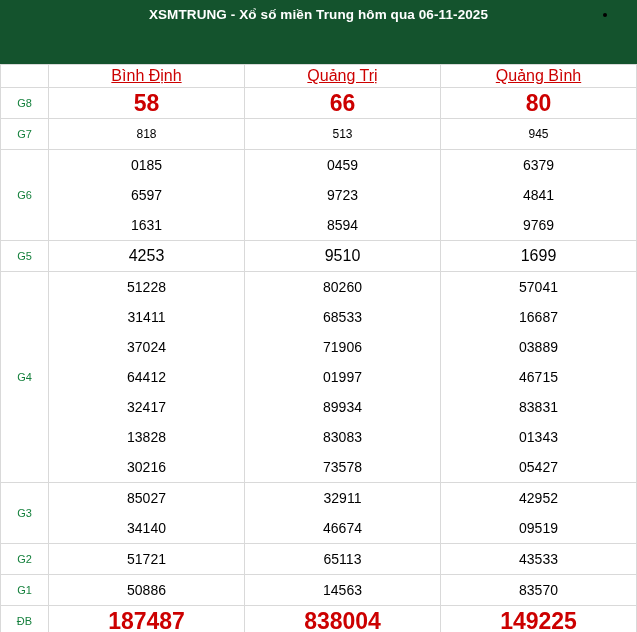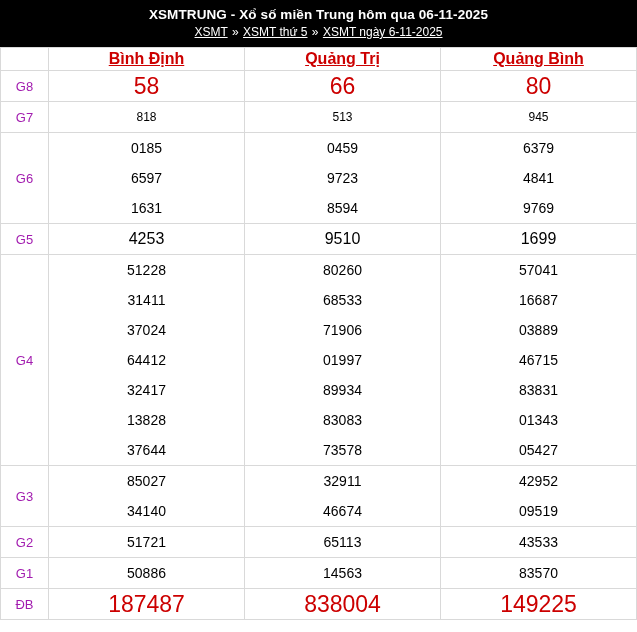--- a/index.html
+++ b/index.html
@@ -13,22 +13,22 @@
     font-family: "Liberation Sans", sans-serif;
     overflow: hidden;
   }
   .page {
     width: 637px;
     height: 632px;
     position: relative;
     background: #ffffff;
   }
   .header {
-    background: #000000;
-    height: 47px;
+    background: #14532d;
+    height: 64px;
     position: relative;
   }
   .header-title {
     text-align: center;
     color: #ffffff;
     font-size: 13.5px;
     font-weight: bold;
     padding-top: 7px;
     letter-spacing: 0.1px;
   }
@@ -63,42 +63,42 @@
   table.result td, table.result th {
     border: 1px solid #d9d9d9;
     text-align: center;
     vertical-align: middle;
     font-size: 16px;
     color: #000000;
     padding: 0;
   }
   table.result td.prize-label {
     width: 47px;
-    font-size: 13px;
-    color: #a21caf;
+    font-size: 11px;
+    color: #15803d;
   }
   .prov-head {
     height: 22px;
     font-size: 12.5px;
-    font-weight: bold;
+    font-weight: normal;
     margin-left: 44px;
   }
   .prov-head a {
     color: #cc0000;
     text-decoration: underline;
   }
   .num {
     font-size: 14px;
     color: #000000;
     line-height: 31px;
     height: 31px;
   }
   .num-big {
     font-size: 23px;
-    font-weight: normal;
+    font-weight: bold;
     color: #cc0000;
     line-height: 33px;
     height: 33px;
     text-align: center;
   }
   .num-g7 {
     font-size: 12px;
     line-height: 30px;
     height: 30px;
   }
@@ -117,27 +117,20 @@
     height: 16px;
   }
 </style>
 </head>
 <body>
 
 <div class="page">
 
   <div class="header">
     <div class="header-title">XSMTRUNG - Xổ số miền Trung hôm qua 06-11-2025</div>
-    <div class="breadcrumb">
-      <a href="#">XSMT</a>
-      <span class="sep">»</span>
-      <a href="#">XSMT thứ 5</a>
-      <span class="sep">»</span>
-      <a href="#">XSMT ngày 6-11-2025</a>
-    </div>
     <div class="dot-icon"></div>
   </div>
 
   <table class="result">
     <tbody id="table-body">
         <tr>
           <td class="prize-label prov-head"></td>
           <td class="prov-head"><a href="#">Bình Định</a></td>
           <td class="prov-head"><a href="#">Quảng Trị</a></td>
           <td class="prov-head"><a href="#">Quảng Bình</a></td>
@@ -198,21 +191,21 @@
         </tr>
         <tr>
           <td class="prize-label">G4</td>
           <td class="multi">
             <span class="sub num">51228</span>
             <span class="sub num">31411</span>
             <span class="sub num">37024</span>
             <span class="sub num">64412</span>
             <span class="sub num">32417</span>
             <span class="sub num">13828</span>
-            <span class="sub num">37644</span>
+            <span class="sub num">30216</span>
           </td>
           <td class="multi">
             <span class="sub num">80260</span>
             <span class="sub num">68533</span>
             <span class="sub num">71906</span>
             <span class="sub num">01997</span>
             <span class="sub num">89934</span>
             <span class="sub num">83083</span>
             <span class="sub num">73578</span>
           </td>

